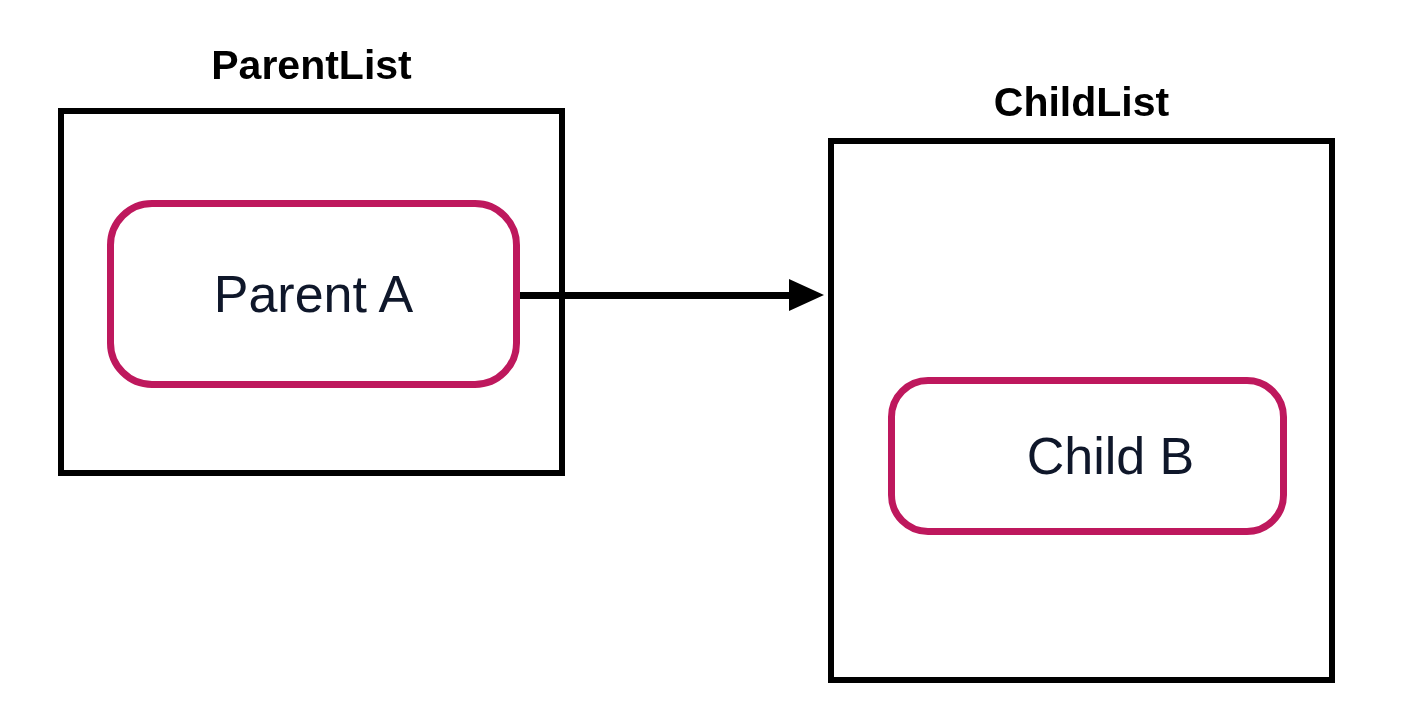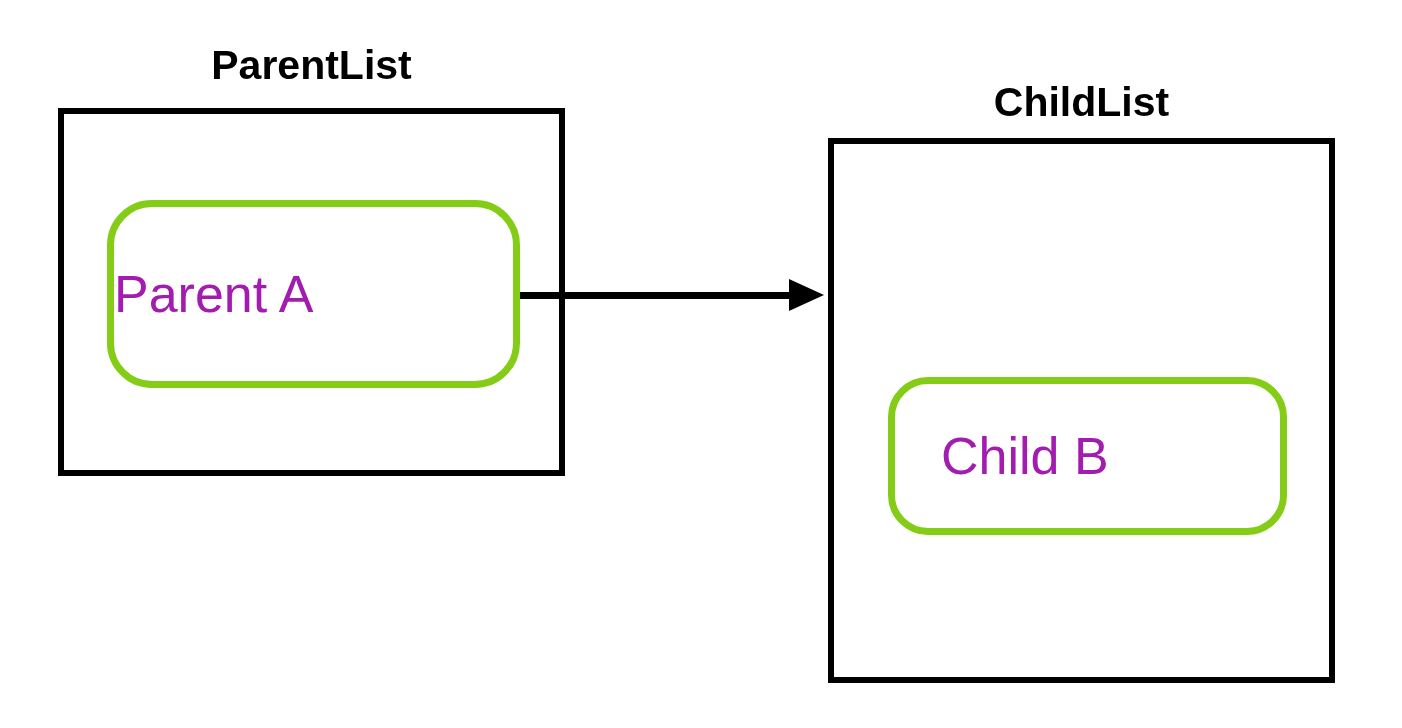--- a/index.html
+++ b/index.html
@@ -24,28 +24,28 @@
     color: #000000;
     white-space: nowrap;
   }
   .group-box {
     position: absolute;
     border: 6px solid #000000;
     background: #ffffff;
   }
   .node {
     position: absolute;
-    border: 7px solid #84cc16;
+    border: 7px solid #be185d;
     background: #ffffff;
     display: flex;
     align-items: center;
-    justify-content: flex-start;
+    justify-content: center;
     font-size: 52px;
     font-weight: 400;
-    color: #a21caf;
+    color: #0f172a;
     white-space: nowrap;
   }
   
   #parentlist-title { left: 58px;  top: 43px;  width: 507px; }
   #parentlist-box   { left: 58px;  top: 108px; width: 507px; height: 368px; }
   #node-parent-a    { left: 107px; top: 200px; width: 413px; height: 188px; border-radius: 45px; }
   
   #childlist-title  { left: 828px; top: 80px;  width: 507px; }
   #childlist-box    { left: 828px; top: 138px; width: 507px; height: 545px; }
   #node-child-a     { left: 888px; top: 195px; width: 399px; height: 155px; border-radius: 40px; }

